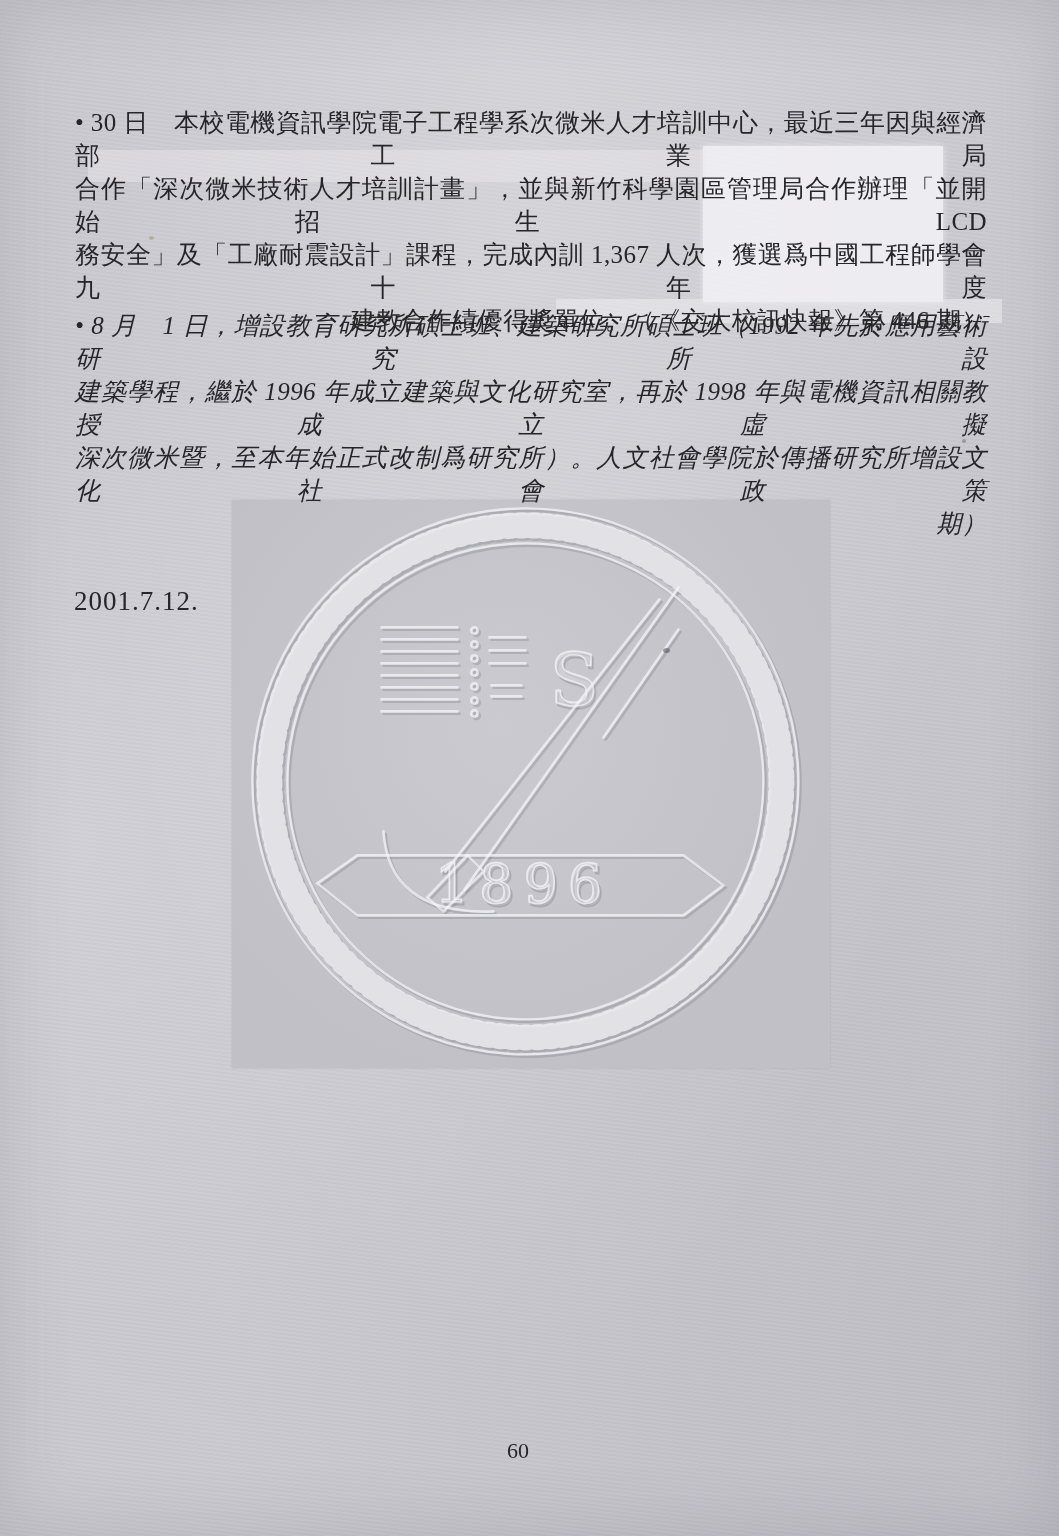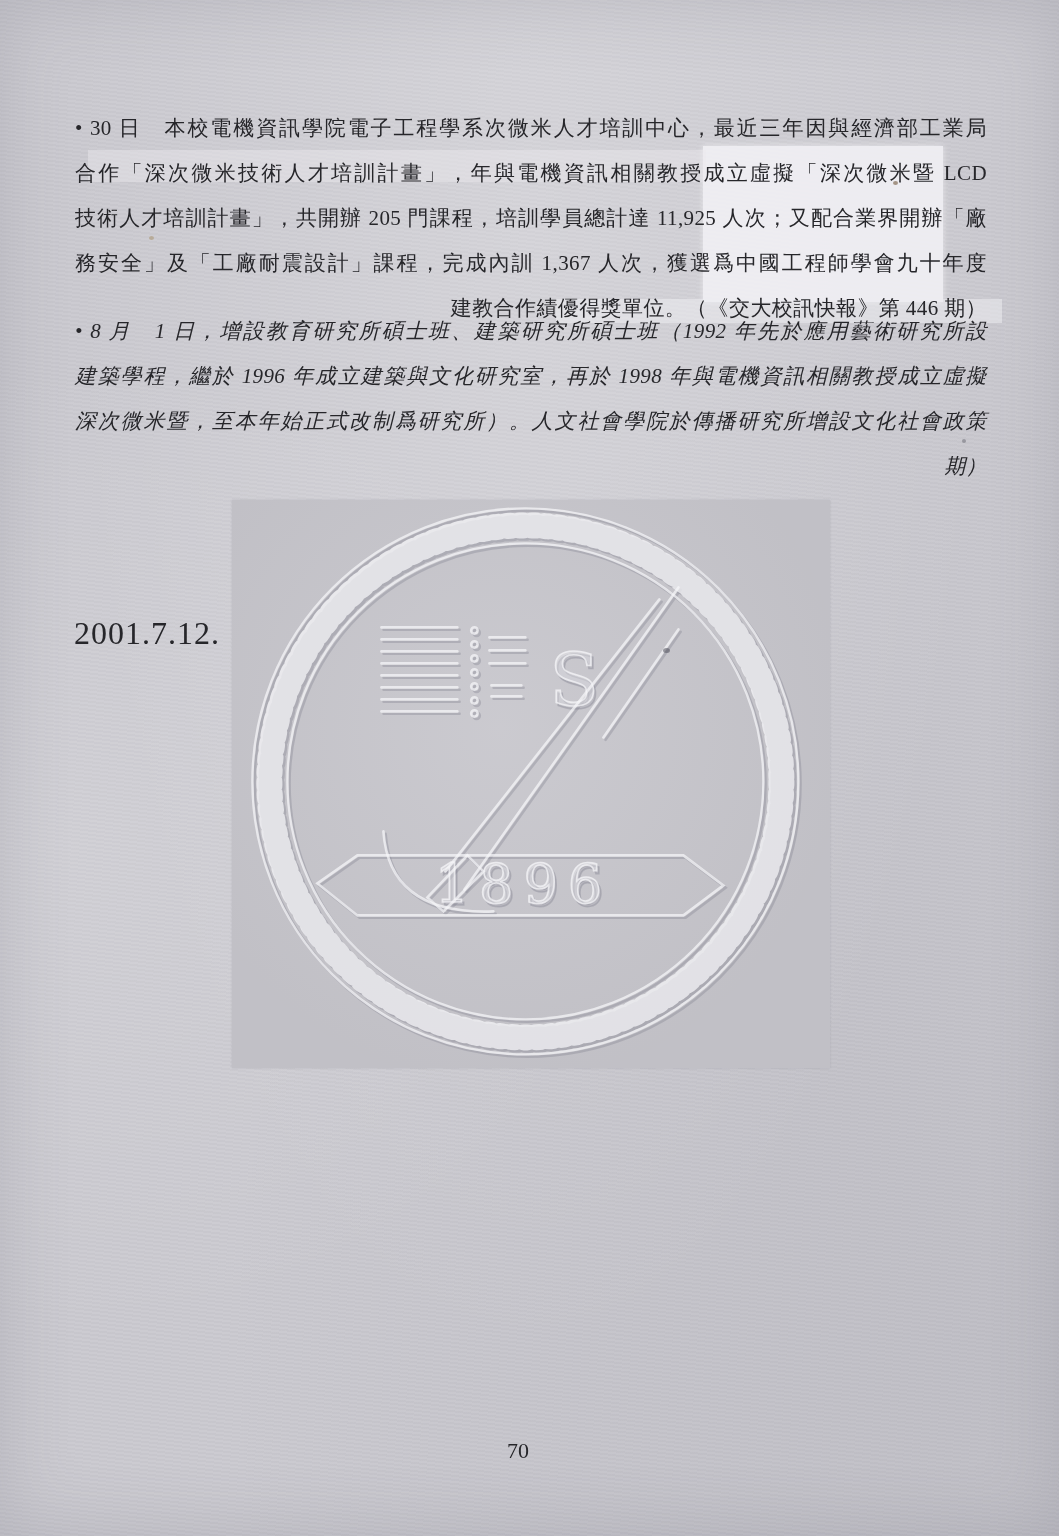--- a/index.html
+++ b/index.html
@@ -38,28 +38,28 @@
   .seal-svg .thin{stroke-width:2.4;}
   .seal-svg .ticks{stroke-width:26;stroke-dasharray:3.5 9;}
   .seal-svg .med{stroke-width:2.6;}
   .seal-svg .glyph{stroke-width:1.6;font-family:"DejaVu Serif","Liberation Serif",serif;}
   .seal-svg g.dark .glyph{fill:rgba(134,134,148,0.20);}
   .seal-svg g.light .glyph{fill:rgba(246,246,250,0.34);}
   .s-glyph{font-size:72px;}
   .year-glyph{font-size:54px;letter-spacing:10px;}
 
   
-  .para{position:absolute;left:75px;width:912px;z-index:3;font-size:21px;line-height:45px;letter-spacing:0.4px;}
+  .para{position:absolute;left:75px;width:912px;z-index:3;font-size:25px;line-height:33px;letter-spacing:0.4px;}
   .para-1{top:106px;}
   .para-2{top:309px;font-style:italic;}
   .line{display:block;white-space:normal;}
   .line.full{text-align:justify;text-align-last:justify;text-justify:inter-character;}
   .line.last{text-align:right;}
 
-  .date-line{position:absolute;left:74px;top:586px;z-index:3;font-size:32px;letter-spacing:1px;margin-top:29px;}
+  .date-line{position:absolute;left:74px;top:586px;z-index:3;font-size:27px;letter-spacing:1px;}
   .page-number{position:absolute;left:0;top:1438px;width:1036px;z-index:3;text-align:center;font-size:22px;}
 
   .speck{position:absolute;border-radius:50%;z-index:4;}
   .speck-1{left:893px;top:181px;width:5px;height:4px;background:rgba(138,118,96,0.75);}
   .speck-2{left:663px;top:648px;width:7px;height:5px;background:rgba(82,82,92,0.55);}
   .speck-3{left:962px;top:439px;width:4px;height:4px;background:rgba(104,104,114,0.5);}
   .speck-4{left:149px;top:236px;width:5px;height:4px;background:rgba(172,152,118,0.6);}
 </style>
 </head>
 <body>
@@ -112,35 +112,34 @@
         <path class="med" d="M196 398 L236 356 L252 372 L212 412 Z"></path>
         <path class="med" d="M152 332 Q158 416 262 412"></path>
         <path class="med" d="M86 384 L126 356 L452 356 L492 386 L452 416 L126 416 Z"></path>
         <text class="glyph year-glyph" x="292" y="404" text-anchor="middle">1896</text>
       </g>
     </svg>
   </div>
 
   <div class="para para-1">
     <span class="line full">• 30 日　本校電機資訊學院電子工程學系次微米人才培訓中心，最近三年因與經濟部工業局</span>
-    <span class="line full">合作「深次微米技術人才培訓計畫」，年與電機資訊相關教授成立虛擬「深次微米暨 LCD</span>
-    <span class="line full">技術人才培訓計畫」，共開辦 205 門課程，培訓學員總計達 11,925 人次；又配合業界開辦「廠</span>
+    <span class="line full">合作「深次微米技術人才培訓計畫」，並與新竹科學園區管理局合作辦理「並開始招生 LCD</span>
     <span class="line full">務安全」及「工廠耐震設計」課程，完成內訓 1,367 人次，獲選爲中國工程師學會九十年度</span>
     <span class="line last">建教合作績優得獎單位。（《交大校訊快報》第 446 期）</span>
   </div>
 
   <div class="para para-2">
     <span class="line full">• 8 月　1 日，增設教育研究所碩士班、建築研究所碩士班（1992 年先於應用藝術研究所設</span>
     <span class="line full">建築學程，繼於 1996 年成立建築與文化研究室，再於 1998 年與電機資訊相關教授成立虛擬</span>
     <span class="line full">深次微米暨，至本年始正式改制爲研究所）。人文社會學院於傳播研究所增設文化社會政策</span>
     <span class="line last">期）</span>
   </div>
 
   <div class="date-line">2001.7.12.</div>
 
-  <div class="page-number">70</div>
+  <div class="page-number">60</div>
 
   <div class="speck speck-1"></div>
   <div class="speck speck-2"></div>
   <div class="speck speck-3"></div>
   <div class="speck speck-4"></div>
 
 </div>
 
 </body></html>

